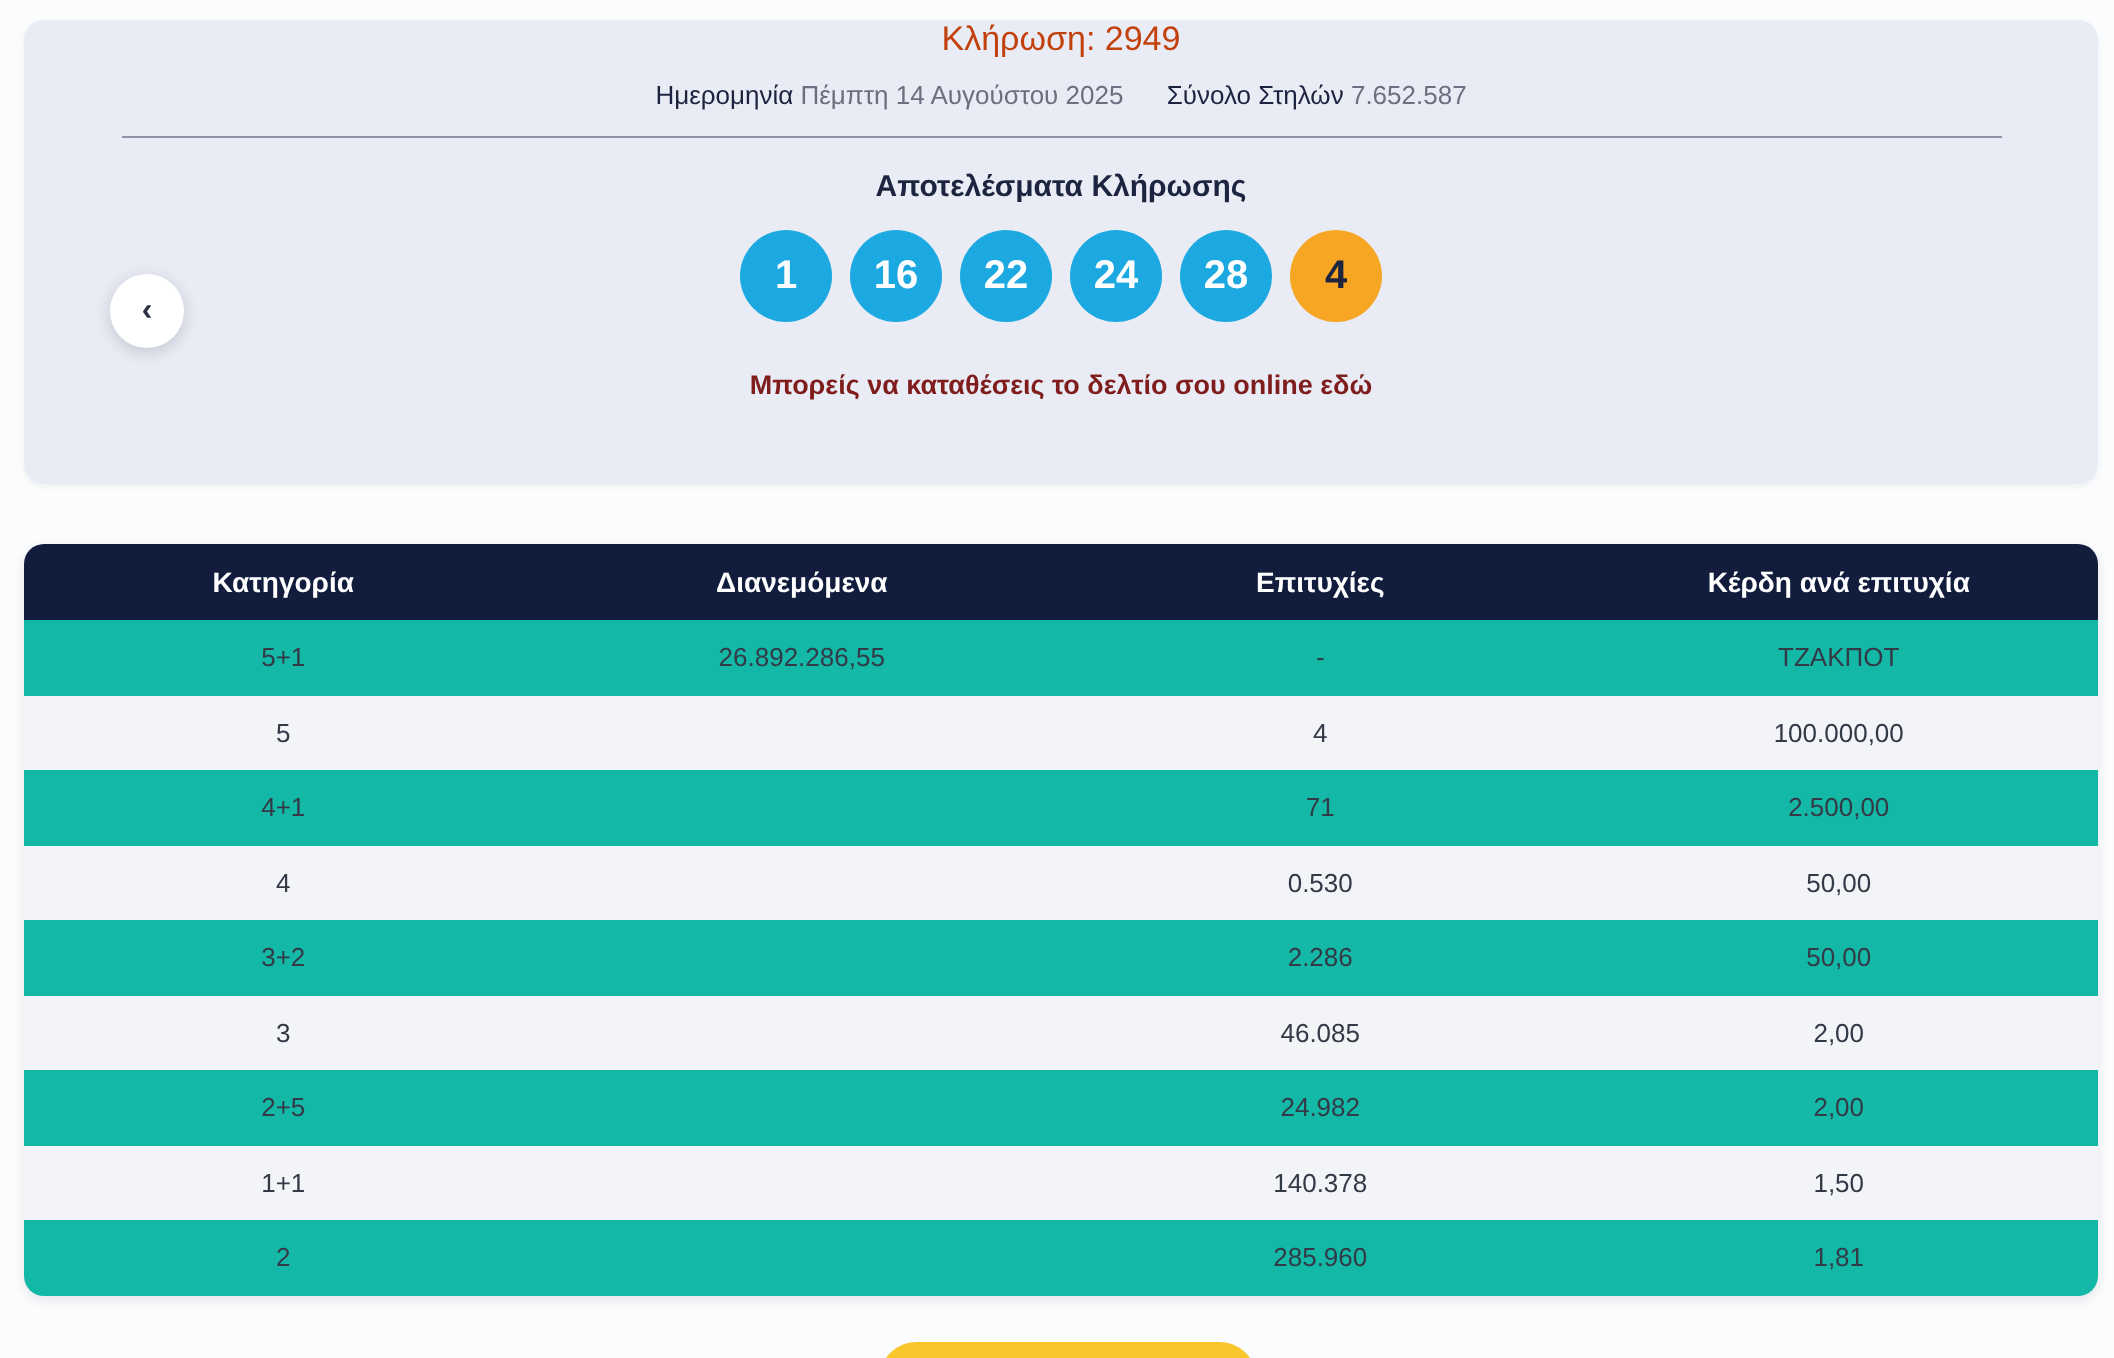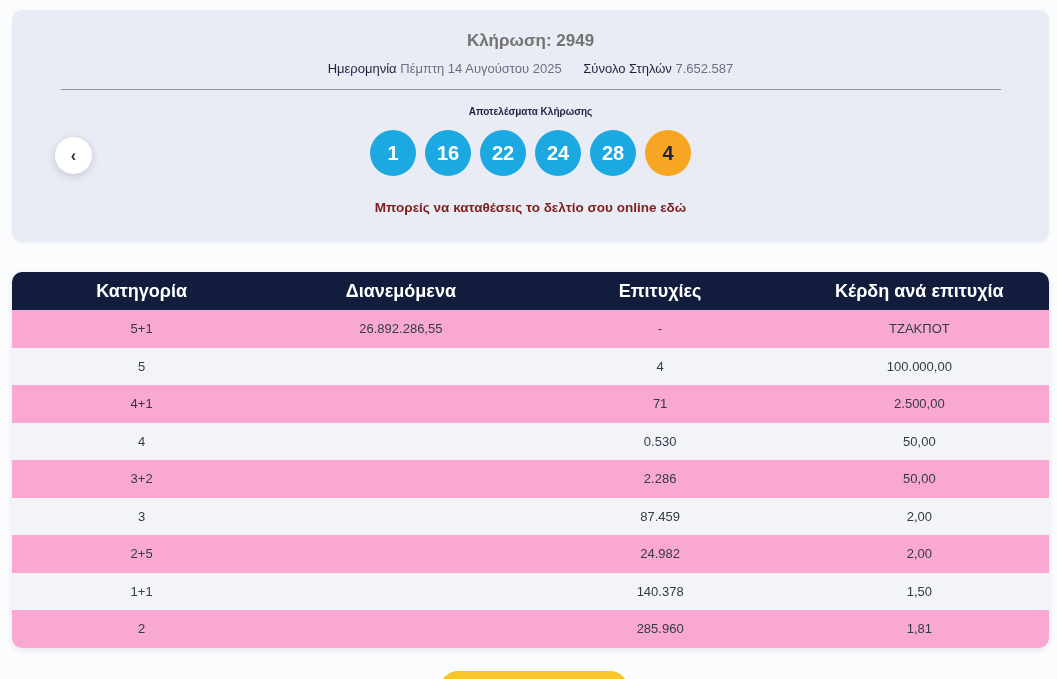--- a/index.html
+++ b/index.html
@@ -16,41 +16,41 @@
   .banner {
     position: absolute;
     left: 12px; top: 10px;
     width: 1037px; height: 232px;
     background: #e9ecf4;
     border-radius: 10px;
     box-shadow: 0 1px 3px rgba(20,30,60,0.06);
     text-align: center;
   }
   .draw-title {
-    padding-top: 21px;
+    padding-top: 0;
     font-size: 17px;
-    font-weight: bold;
-    color: #737373;
+    font-weight: normal;
+    color: #c2410c;
   }
   .meta-line {
     margin-top: 10px;
     font-size: 13px;
   }
   .meta-label { font-weight: normal; color: #1c2440; }
   .meta-value { font-weight: normal; color: #6a7080; }
   .meta-group { margin: 0 9px; display: inline-block; }
   .divider {
     margin: 13px auto 0 auto;
     width: 940px;
     height: 0;
     border-top: 1px solid #8d94a6;
   }
   .results-title {
     margin-top: 16px;
-    font-size: 10px;
+    font-size: 15px;
     font-weight: bold;
     color: #1c2440;
   }
   .balls {
     margin-top: 13px;
     display: flex;
     justify-content: center;
     gap: 9px;
   }
   .ball {
@@ -106,27 +106,27 @@
     display: flex;
     background: #121d3e;
     height: 38px;
     align-items: center;
   }
   .th {
     width: 25%;
     text-align: center;
     color: #ffffff;
     font-weight: bold;
-    font-size: 18px;
+    font-size: 14px;
   }
   .tr {
     display: flex;
     height: 37.5px;
     align-items: center;
-    background: #f9a8d4;
+    background: #14b8a6;
   }
   .tr.alt { background: #f3f4f7; }
   .td {
     width: 25%;
     text-align: center;
     font-size: 13px;
     color: #333a47;
   }
 
   
@@ -211,21 +211,21 @@
       </div>
       <div class="tr">
         <div class="td">3+2</div>
         <div class="td"></div>
         <div class="td">2.286</div>
         <div class="td">50,00</div>
       </div>
       <div class="tr alt">
         <div class="td">3</div>
         <div class="td"></div>
-        <div class="td">87.459</div>
+        <div class="td">46.085</div>
         <div class="td">2,00</div>
       </div>
       <div class="tr">
         <div class="td">2+5</div>
         <div class="td"></div>
         <div class="td">24.982</div>
         <div class="td">2,00</div>
       </div>
       <div class="tr alt">
         <div class="td">1+1</div>

